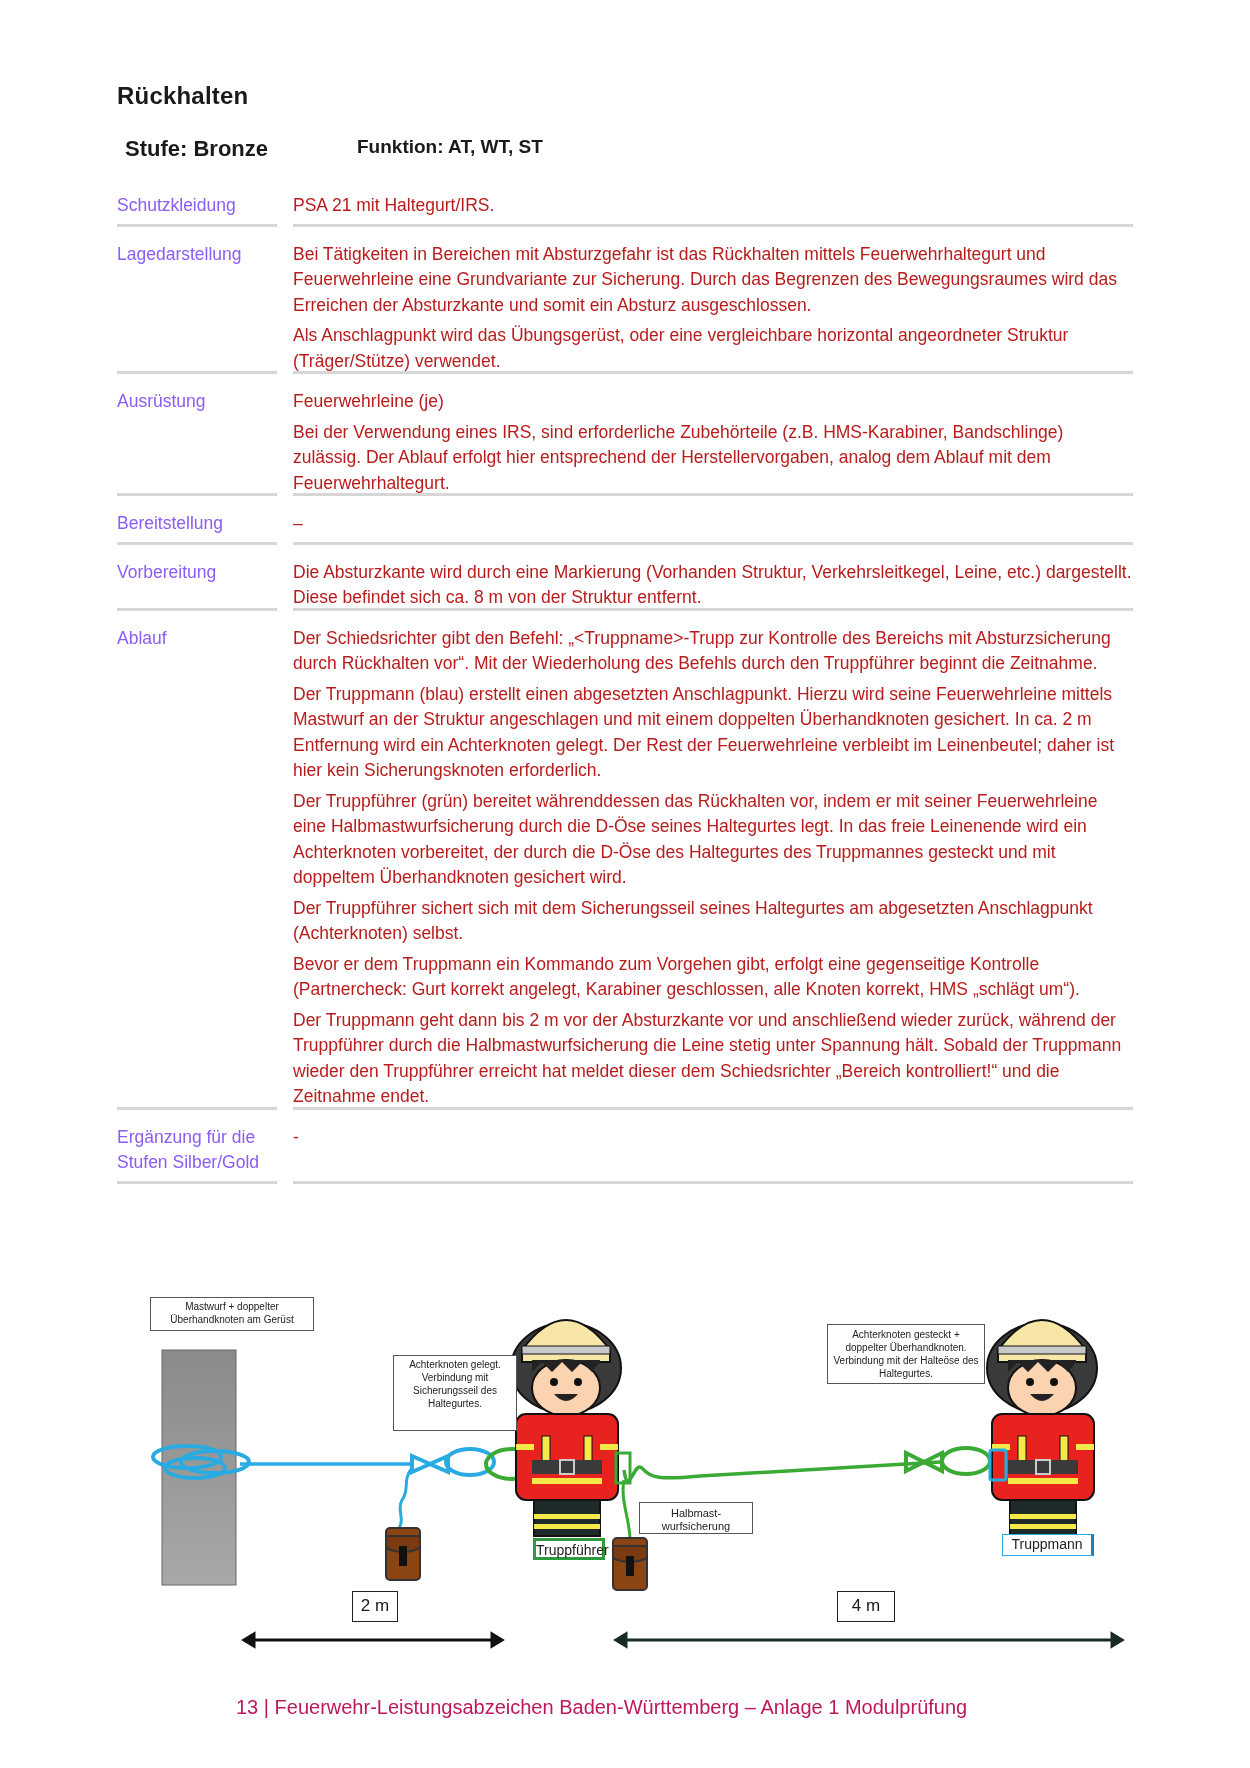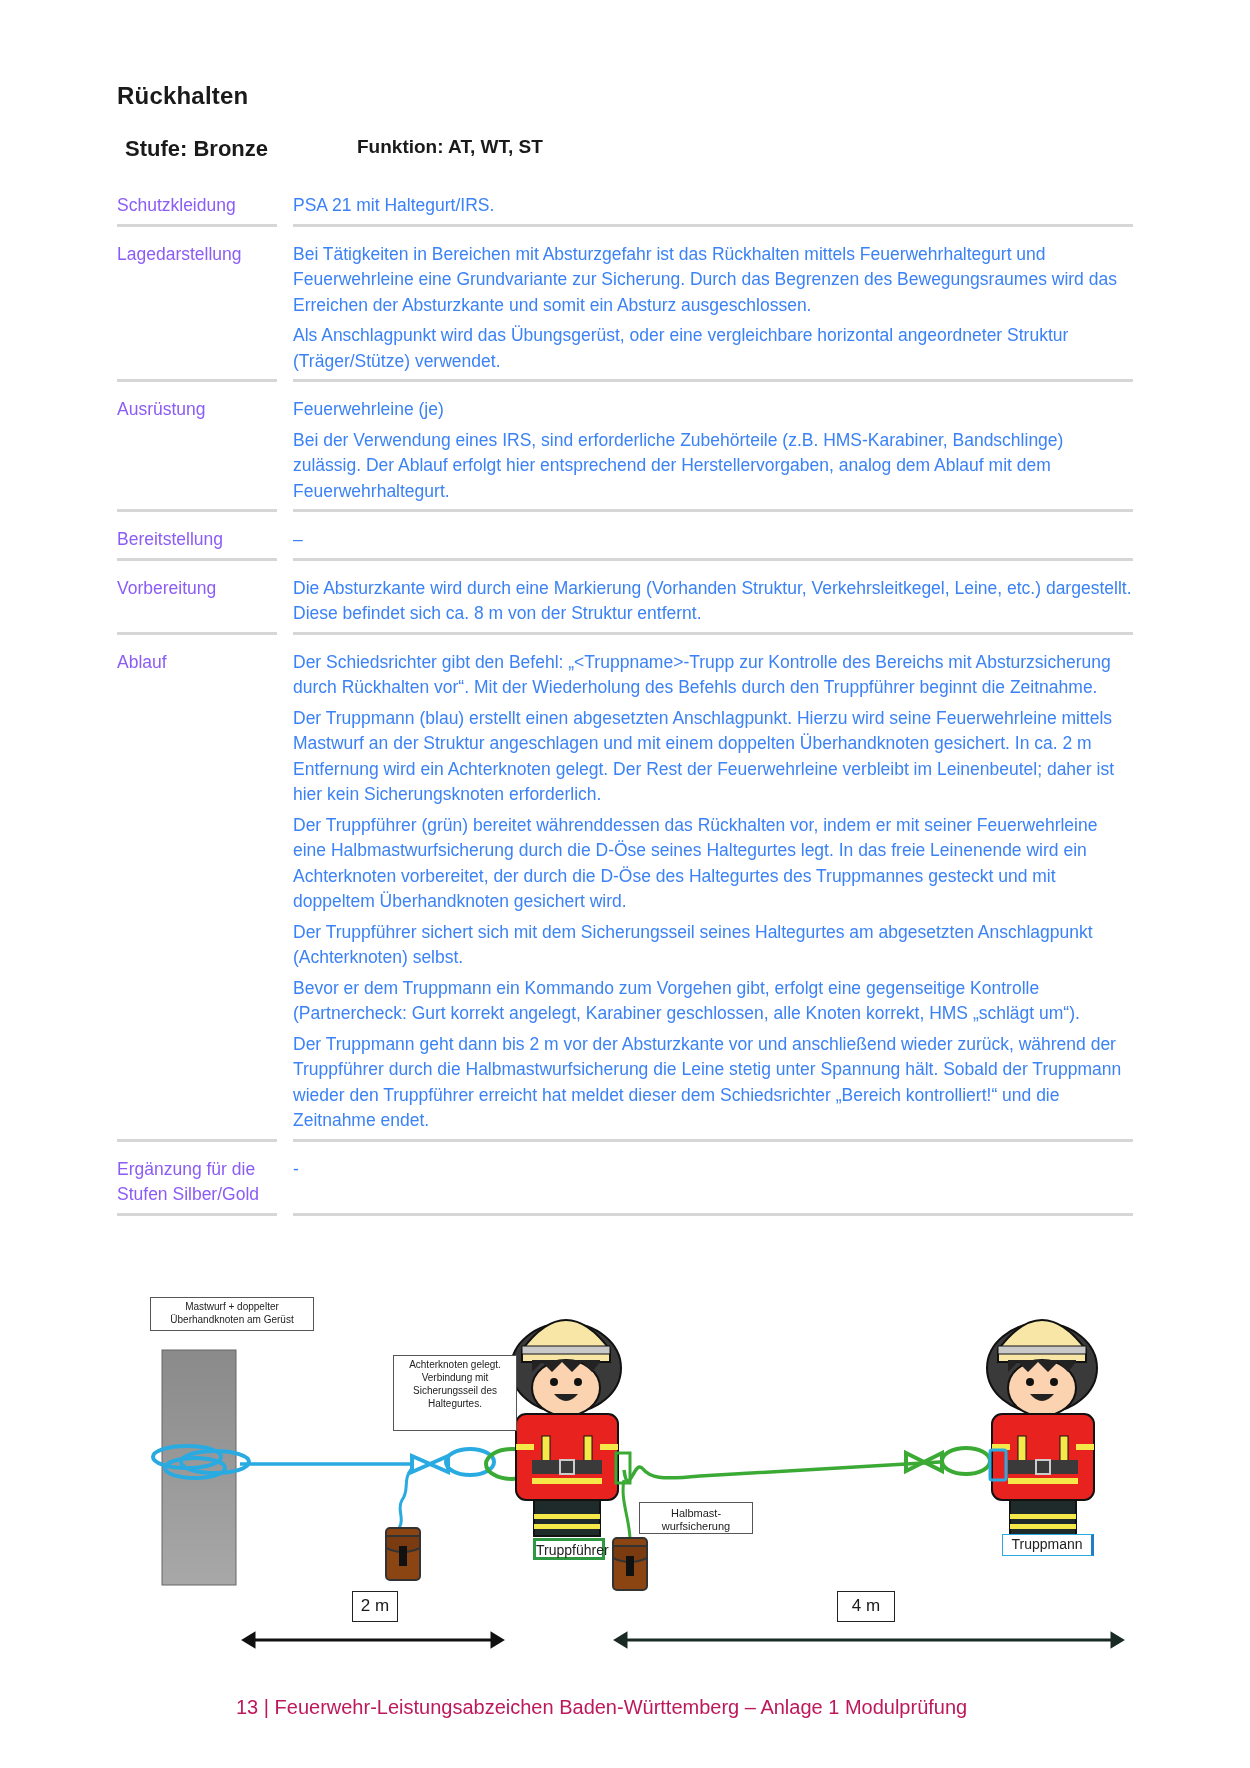--- a/index.html
+++ b/index.html
@@ -13,22 +13,22 @@
   }
   .meta-row { position: absolute; top: 136px; left: 117px; font-size: 22px; font-weight: bold; margin-left: 8px; }
   .meta-func { position: absolute; top: 136px; left: 357px; font-size: 19px; font-weight: bold; }
   .table { position: absolute; left: 117px; top: 193px; width: 1016px; }
   .row { display: flex; position: relative; }
   .cell-label {
     width: 160px; flex: none; font-size: 17.5px; line-height: 25.5px; color: #8b5cf6;
     padding-bottom: 8px; position: relative;
   }
   .cell-value {
-    margin-left: 16px; flex: 1; font-size: 17.5px; line-height: 25.5px; color: #3b82f6;
-    padding-bottom: 8px; position: relative;
+    margin-left: 16px; flex: 1; font-size: 17.5px; line-height: 25.5px; color: #b91c1c;
+    position: relative;
   }
   .cell-label::after, .cell-value::after {
     content: ""; position: absolute; left: 0; right: 0; bottom: 0; height: 3px; background: #d6d6d6;
   }
   .row + .row .cell-label, .row + .row .cell-value { padding-top: 15px; }
   .para { margin: 0 0 5px 0; }
   .para:last-child { margin-bottom: 0; }
   .diagram { position: absolute; left: 140px; top: 1290px; width: 990px; height: 370px; }
   .diagram svg { position: absolute; left: 0; top: 0; }
   .callout {
@@ -213,20 +213,21 @@
     <g stroke="#1a2a25" stroke-width="3" fill="#1a2a25">
       <line x1="482" y1="350" x2="976" y2="350"></line>
       <path d="M476 350 L 486 344 L 486 356 Z"></path>
       <path d="M982 350 L 972 344 L 972 356 Z"></path>
     </g>
   </svg>
 
   <div class="callout" style="left:10px; top:7px; width:164px; height:34px;">Mastwurf + doppelter Überhandknoten am Gerüst</div>
   <div class="callout" style="left:253px; top:65px; width:124px; height:76px; ">Achterknoten gelegt. Verbindung mit Sicherungsseil des Haltegurtes.</div>
   <div class="callout" style="left:499px; top:212px; width:114px; height:32px; padding-top:4px; font-size:11px;">Halbmast-wurfsicherung</div>
+  <div class="callout" style="left:687px; top:34px; width:158px; height:60px; padding-top:3px;">Achterknoten gesteckt + doppelter Überhandknoten. Verbindung mit der Halteöse des Haltegurtes.</div>
 
   <div class="role-label" style="left:393px; top:248px; width:72px; height:22px; border:3px solid #2e9940;">Truppführer</div>
   <div class="role-label" style="left:862px; top:244px; width:92px; height:22px; border:1px solid #29abe2; border-right:3px solid #1e7fc4;">Truppmann</div>
 
   <div class="dist-label" style="left:212px; top:301px; width:46px; height:31px;">2 m</div>
   <div class="dist-label" style="left:697px; top:301px; width:58px; height:31px;">4 m</div>
 </div>
 
 <div class="footer">13 | Feuerwehr-Leistungsabzeichen Baden-Württemberg – Anlage 1 Modulprüfung</div>
 

